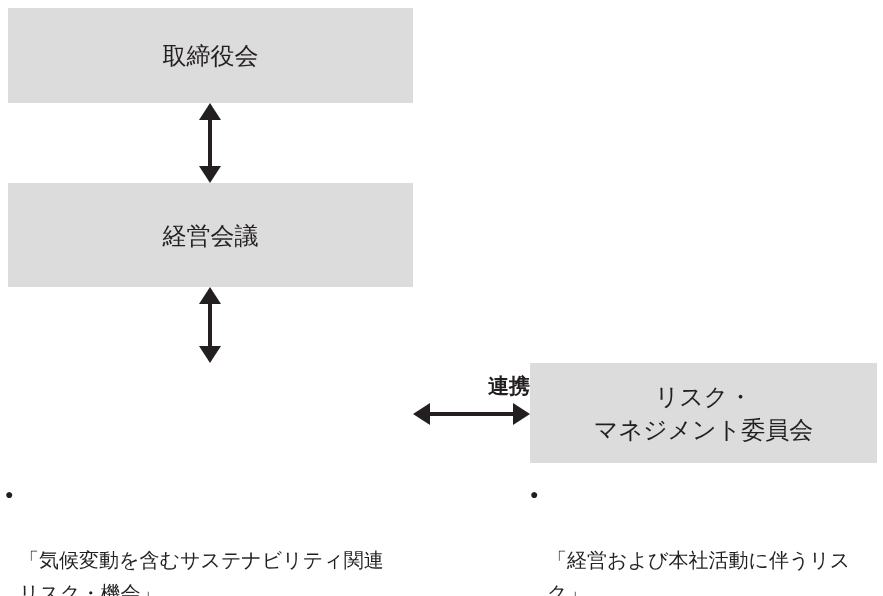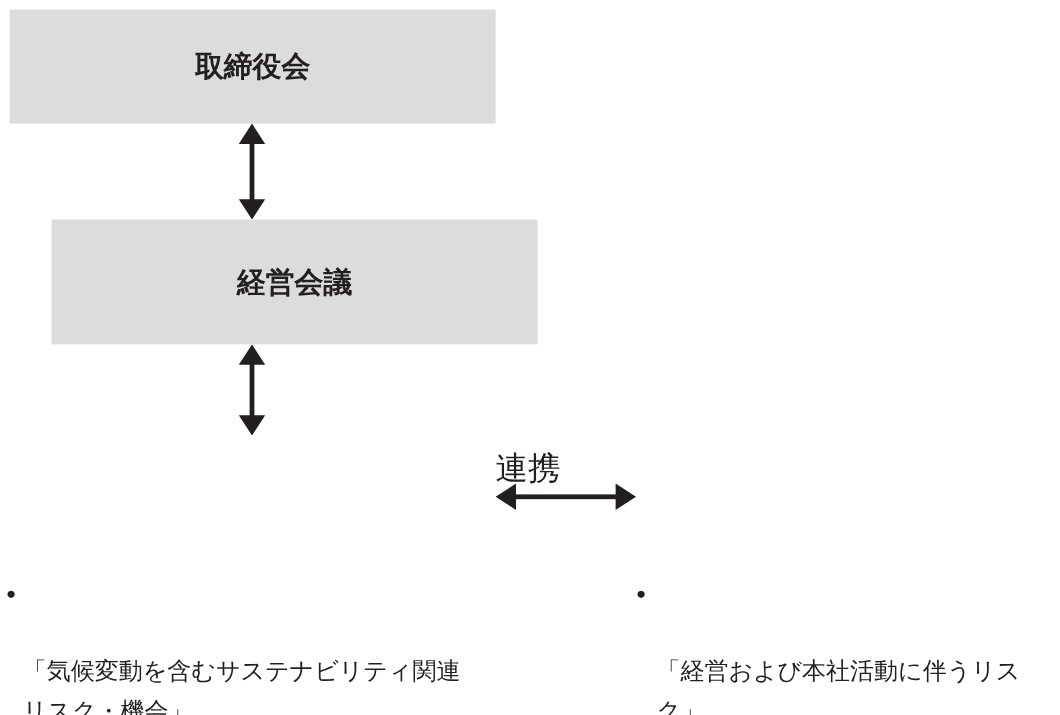--- a/index.html
+++ b/index.html
@@ -19,45 +19,45 @@
     overflow: hidden;
   }
 
   .org-box {
     position: absolute;
     background: var(--box-fill);
     display: flex;
     align-items: center;
     justify-content: center;
     text-align: center;
-    font-weight: 700;
+    font-weight: 400;
     font-size: 24px;
     line-height: 33px;
     color: var(--ink);
     white-space: pre-line;
   }
 
   .box-board          { left: 8px;   top: 8px;   width: 405px; height: 95px;  }
-  .box-management     { left: 8px;   top: 183px; width: 405px; height: 104px; margin-left: 35px; }
+  .box-management     { left: 8px;   top: 183px; width: 405px; height: 104px; }
   .box-sustainability { left: 8px;   top: 363px; width: 405px; height: 100px; }
   .box-risk           { left: 530px; top: 363px; width: 347px; height: 100px; }
 
   .arrow { position: absolute; color: var(--ink); }
   .v-arrow-1 { left: 198px; top: 103px; }
   .v-arrow-2 { left: 198px; top: 287px; }
   .h-arrow   { left: 413px; top: 402px; }
 
   .connector-label {
     position: absolute;
     left: 413px;
     top: 372px;
     width: 117px;
-    text-align: left;
-    font-weight: 400;
-    font-size: 27px;
+    text-align: right;
+    font-weight: 700;
+    font-size: 21px;
     color: var(--ink);
   }
 
   .note {
     position: absolute;
     font-size: 20px;
     line-height: 33px;
     color: var(--ink);
     white-space: pre-line;
   }
@@ -74,20 +74,22 @@
 </head>
 <body>
 
 <div class="canvas">
 
   <div class="org-box box-board">取締役会</div>
 
   <div class="org-box box-management">経営会議</div>
 
 
+  <div class="org-box box-risk">リスク・
+マネジメント委員会</div>
 
   <svg class="arrow v-arrow-1" width="24" height="80" viewBox="0 0 24 80">
     <polygon points="12,0 23,17 1,17" fill="currentColor"></polygon>
     <rect x="10" y="15" width="4" height="50" fill="currentColor"></rect>
     <polygon points="12,80 23,63 1,63" fill="currentColor"></polygon>
   </svg>
 
   <svg class="arrow v-arrow-2" width="24" height="76" viewBox="0 0 24 76">
     <polygon points="12,0 23,17 1,17" fill="currentColor"></polygon>
     <rect x="10" y="15" width="4" height="46" fill="currentColor"></rect>

